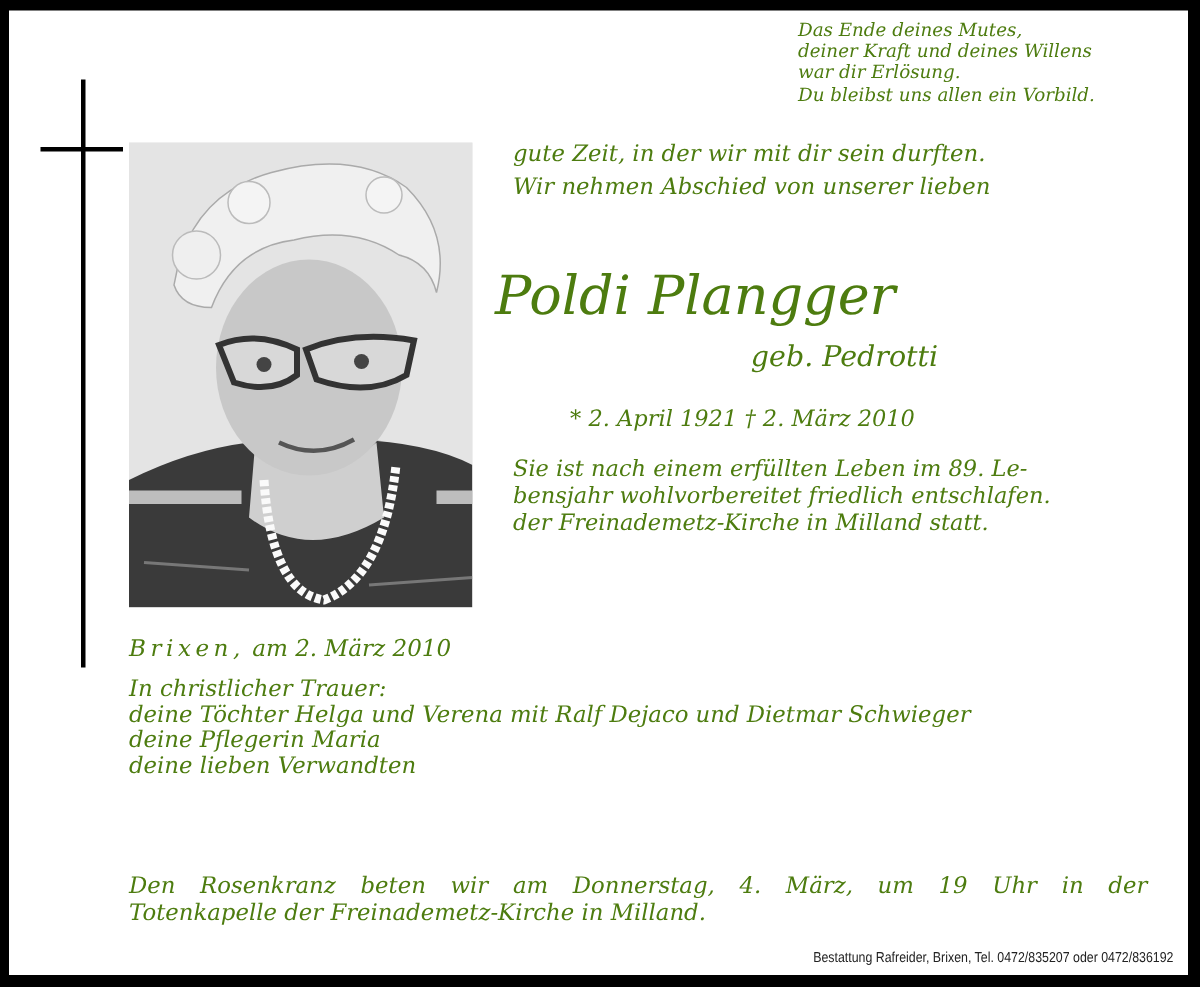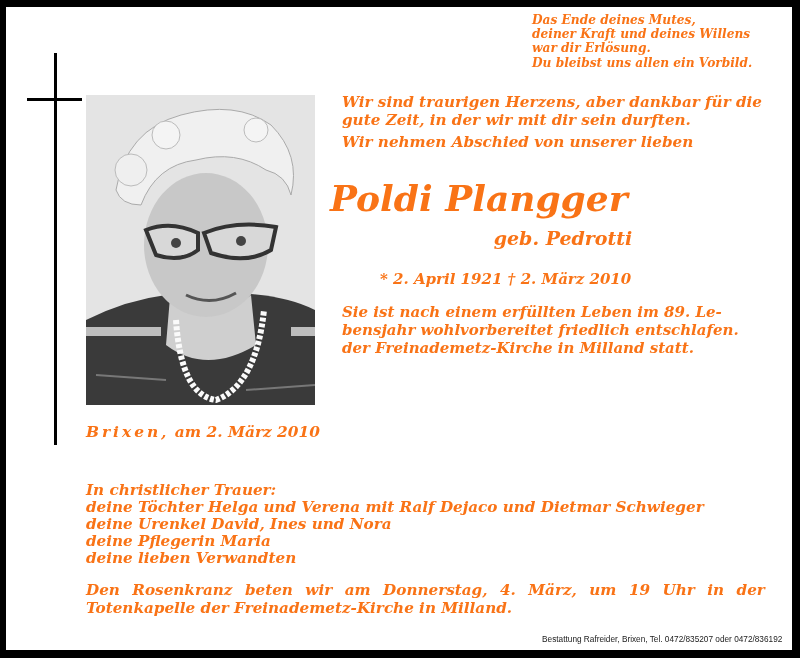--- a/index.html
+++ b/index.html
@@ -1,36 +1,36 @@
 <!DOCTYPE html>
 <html><head>
 <meta charset="utf-8">
 <style>
   html,body{margin:0;padding:0;background:#000;}
   body{width:800px;height:658px;position:relative;overflow:hidden;}
   .frame{position:absolute;left:6px;top:7px;width:786px;height:643px;background:#fff;}
-  .serif{font-family:"DejaVu Serif","Liberation Serif",serif;font-style:italic;color:#f97316;font-weight:bold;}
+  .serif{font-family:"DejaVu Serif","Liberation Serif",serif;font-style:italic;color:#4d7c0f;}
   .abs{position:absolute;}
   .motto{left:532px;top:13px;font-size:12.2px;line-height:14.2px;}
   .motto div{white-space:nowrap;}
   .cross-v{left:54px;top:53px;width:3px;height:392px;background:#000;}
   .cross-h{left:27px;top:98px;width:55px;height:3px;background:#000;}
   .photo{left:86px;top:95px;width:229px;height:310px;background:#e3e3e3;overflow:hidden;}
   .intro{left:342px;top:93px;font-size:15.2px;line-height:18px;}
   .intro .gap{margin-top:4px;}
   .name{left:330px;width:466px;top:177px;font-size:36px;line-height:42px;}
   .born{left:330px;width:466px;top:226px;text-align:center;font-size:19px;line-height:24px;}
   .dates{left:380px;top:270px;font-size:15px;line-height:18px;white-space:nowrap;}
   .dates span{display:inline-block;}
   .dates .d2{}
   .body1{left:342px;top:303px;width:430px;font-size:15px;line-height:18px;}
   .body1 .p2{margin-top:4px;}
   .place{left:86px;top:423px;font-size:15.4px;line-height:18px;}
   .place .city{letter-spacing:3px;}
-  .mourners{left:86px;top:482px;font-size:15.2px;line-height:17px;}
+  .mourners{left:86px;top:451px;font-size:15.2px;line-height:17px;}
   .mourners div{white-space:nowrap;}
   .rosary{left:86px;top:581px;width:680px;font-size:15.2px;line-height:18px;}
   .rosary .l1{display:flex;justify-content:space-between;width:679px;}
   .footer{right:18px;top:633px;font-family:"Liberation Sans","DejaVu Sans",sans-serif;font-size:9.6px;color:#222;white-space:nowrap;transform:scaleX(0.86);transform-origin:right center;}
 </style>
 </head>
 <body>
 
 <div class="frame"></div>
 
@@ -68,21 +68,20 @@
     <circle cx="90" cy="148" r="5" fill="#444"></circle>
     <circle cx="155" cy="146" r="5" fill="#444"></circle>
 
     <path d="M100 200 Q125 212 150 198" stroke="#555" stroke-width="3" fill="none"></path>
 
     <path d="M90 225 Q95 300 130 305 Q170 290 178 215" stroke="#fafafa" stroke-width="6" fill="none" stroke-dasharray="4 2"></path>
   </svg>
 </div>
 
 <div class="abs serif intro">
-  <div>Wir sind traurigen Herzens, aber dankbar für die</div>
   <div>gute Zeit, in der wir mit dir sein durften.</div>
   <div class="gap">Wir nehmen Abschied von unserer lieben</div>
 </div>
 
 <div class="abs serif name">Poldi Plangger</div>
 <div class="abs serif born">geb. Pedrotti</div>
 
 <div class="abs serif dates">
   <span>* 2. April 1921</span>
   <span class="d2">† 2. März 2010</span>
@@ -95,21 +94,20 @@
 </div>
 
 <div class="abs serif place">
   <span class="city">Brixen,</span>
   <span>am 2. März 2010</span>
 </div>
 
 <div class="abs serif mourners">
   <div>In christlicher Trauer:</div>
   <div>deine Töchter Helga und Verena mit Ralf Dejaco und Dietmar Schwieger</div>
-  <div>deine Urenkel David, Ines und Nora</div>
   <div>deine Pflegerin Maria</div>
   <div>deine lieben Verwandten</div>
 </div>
 
 <div class="abs serif rosary">
   <div class="l1">
     <span>Den</span>
     <span>Rosenkranz</span>
     <span>beten</span>
     <span>wir</span>

